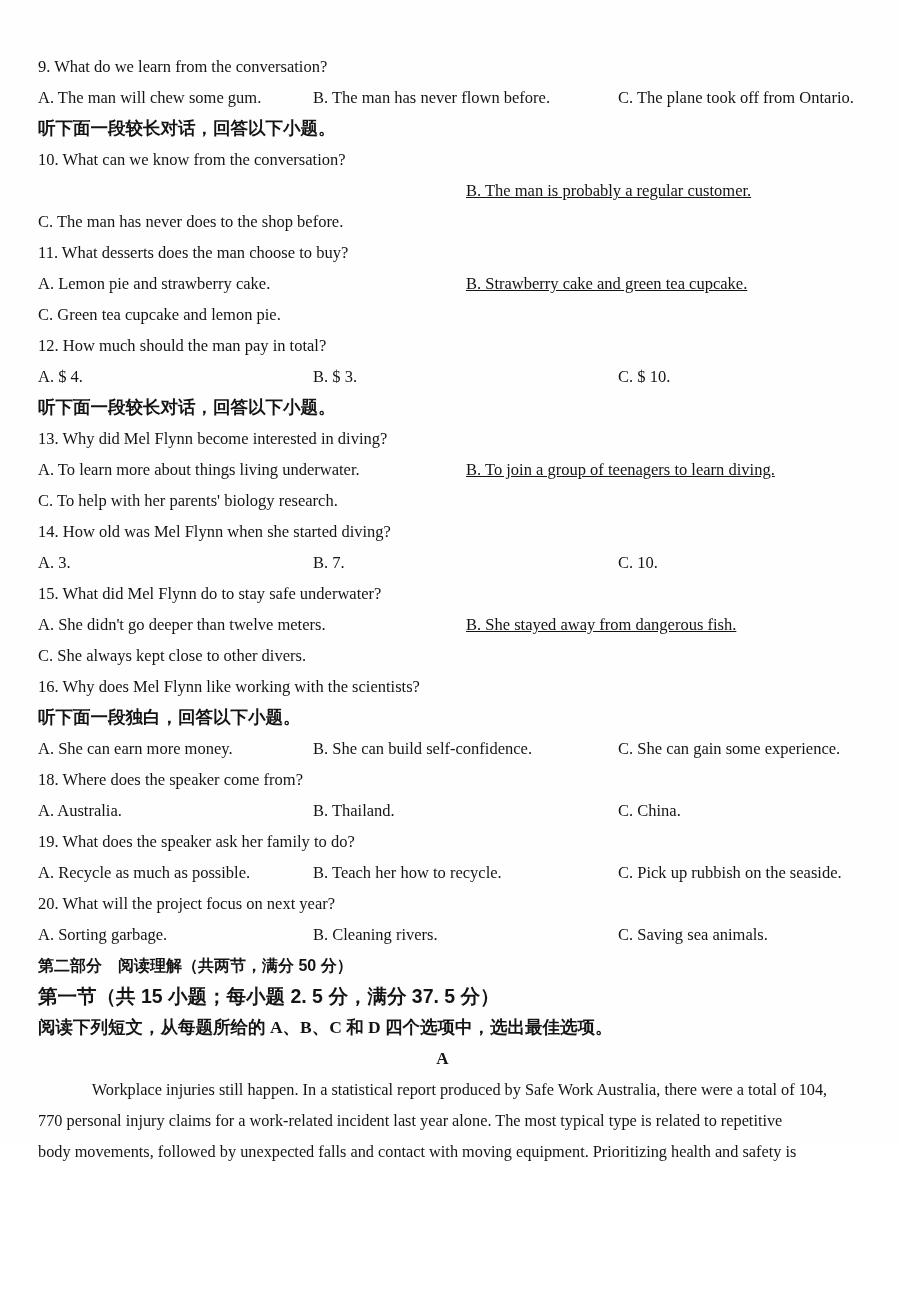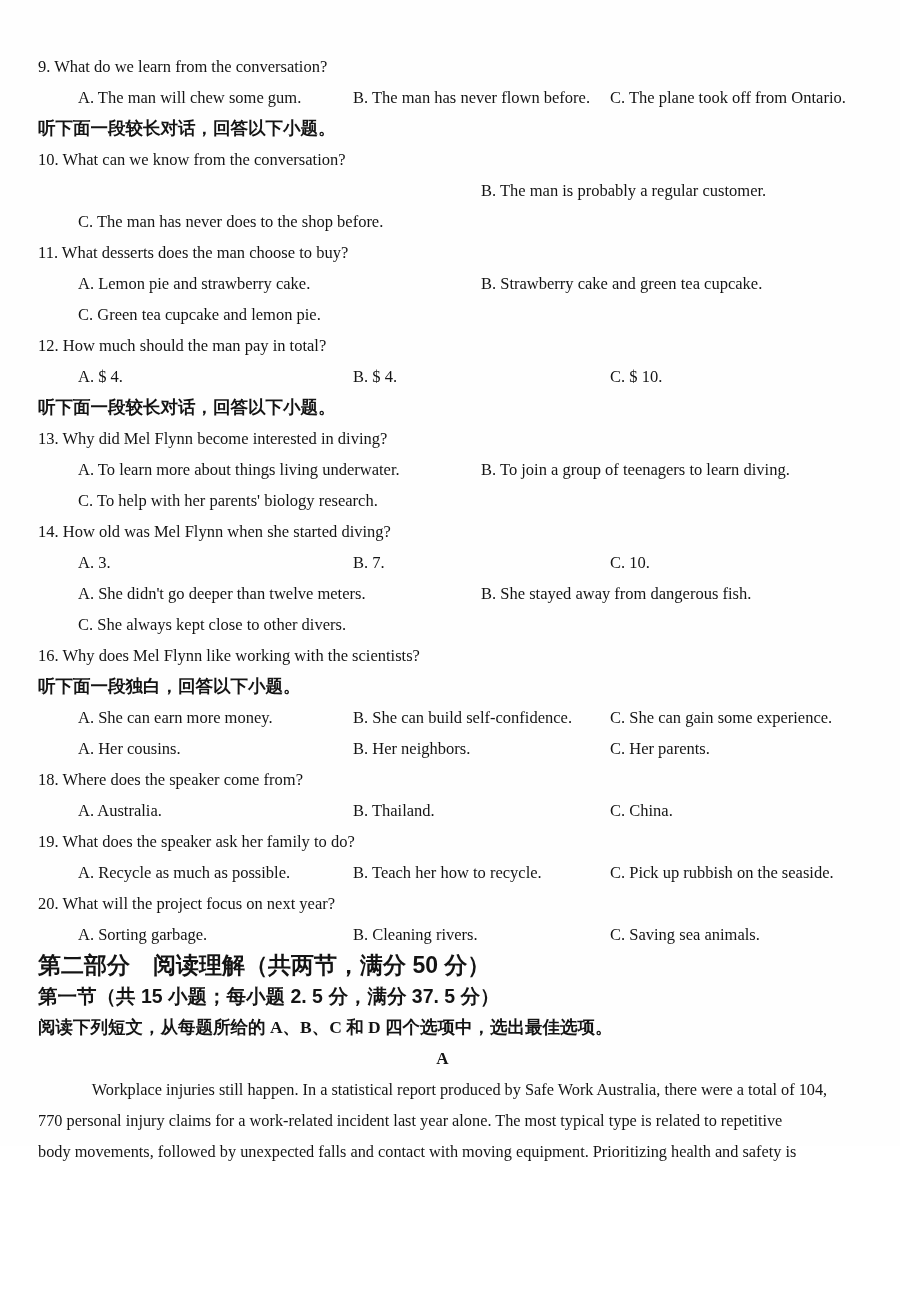--- a/index.html
+++ b/index.html
@@ -19,34 +19,34 @@
     padding: 51px 53px 0 38px;
     background: #fefefe;
   }
   .line {
     position: relative;
     height: 31px;
     line-height: 31px;
     font-size: 16.5px;
     white-space: nowrap;
   }
-  .col { position: absolute; top: 0; margin-left: 40px; }
+  .col { position: absolute; top: 0; }
   .col-a  { left: 0; }
   .col-b3 { left: 275px; }
-  .col-c3 { left: 532px; }
-  .col-b2 { left: 403px; }
+  .col-c3 { left: 580px; }
+  .col-b2 { left: 428px; text-decoration: underline; }
   .cn {
     font-family: Liberation Serif, serif;
     font-weight: 700;
     font-size: 17.5px;
   }
   .h-part {
     font-family: "Liberation Sans", "DejaVu Sans", sans-serif;
     font-weight: 700;
-    font-size: 23px;
+    font-size: 16px;
   }
   .h-section {
     font-family: "Liberation Sans", "DejaVu Sans", sans-serif;
     font-weight: 700;
     font-size: 19.5px;
   }
   .passage-label {
     text-align: center;
     font-weight: 700;
     font-size: 17px;
@@ -84,21 +84,21 @@
     <span class="col col-a">A. Lemon pie and strawberry cake.</span>
     <span class="col col-b2">B. Strawberry cake and green tea cupcake.</span>
   </div>
   <div class="line">
     <span class="col col-a">C. Green tea cupcake and lemon pie.</span>
   </div>
 
   <div class="line">12. How much should the man pay in total?</div>
   <div class="line">
     <span class="col col-a">A. $ 4.</span>
-    <span class="col col-b3">B. $ 4.</span>
+    <span class="col col-b3">B. $ 3.</span>
     <span class="col col-c3">C. $ 10.</span>
   </div>
 
   <div class="line cn">听下面一段较长对话，回答以下小题。</div>
 
   <div class="line">13. Why did Mel Flynn become interested in diving?</div>
   <div class="line">
     <span class="col col-a">A. To learn more about things living underwater.</span>
     <span class="col col-b2">B. To join a group of teenagers to learn diving.</span>
   </div>
@@ -106,42 +106,38 @@
     <span class="col col-a">C. To help with her parents' biology research.</span>
   </div>
 
   <div class="line">14. How old was Mel Flynn when she started diving?</div>
   <div class="line">
     <span class="col col-a">A. 3.</span>
     <span class="col col-b3">B. 7.</span>
     <span class="col col-c3">C. 10.</span>
   </div>
 
+  <div class="line">15. What did Mel Flynn do to stay safe underwater?</div>
   <div class="line">
     <span class="col col-a">A. She didn't go deeper than twelve meters.</span>
     <span class="col col-b2">B. She stayed away from dangerous fish.</span>
   </div>
   <div class="line">
     <span class="col col-a">C. She always kept close to other divers.</span>
   </div>
 
   <div class="line">16. Why does Mel Flynn like working with the scientists?</div>
   <div class="line cn">听下面一段独白，回答以下小题。</div>
 
   <div class="line">
     <span class="col col-a">A. She can earn more money.</span>
     <span class="col col-b3">B. She can build self-confidence.</span>
     <span class="col col-c3">C. She can gain some experience.</span>
   </div>
 
-  <div class="line">
-    <span class="col col-a">A. Her cousins.</span>
-    <span class="col col-b3">B. Her neighbors.</span>
-    <span class="col col-c3">C. Her parents.</span>
-  </div>
 
   <div class="line">18. Where does the speaker come from?</div>
   <div class="line">
     <span class="col col-a">A. Australia.</span>
     <span class="col col-b3">B. Thailand.</span>
     <span class="col col-c3">C. China.</span>
   </div>
 
   <div class="line">19. What does the speaker ask her family to do?</div>
   <div class="line">

